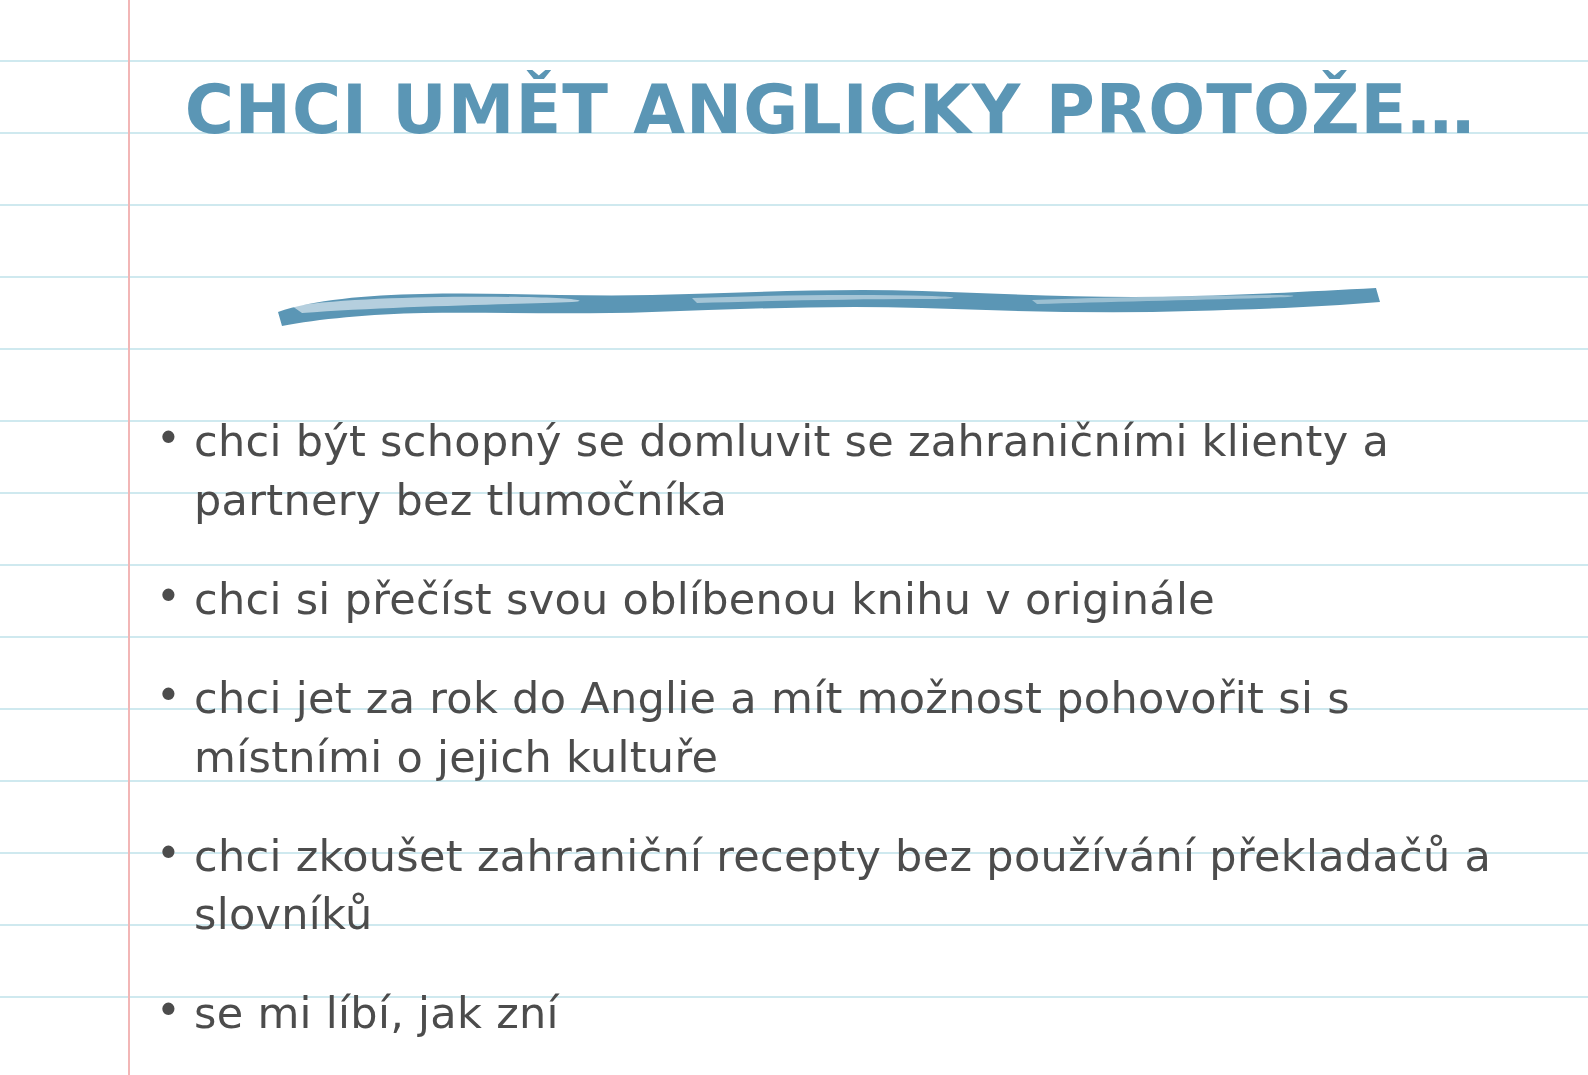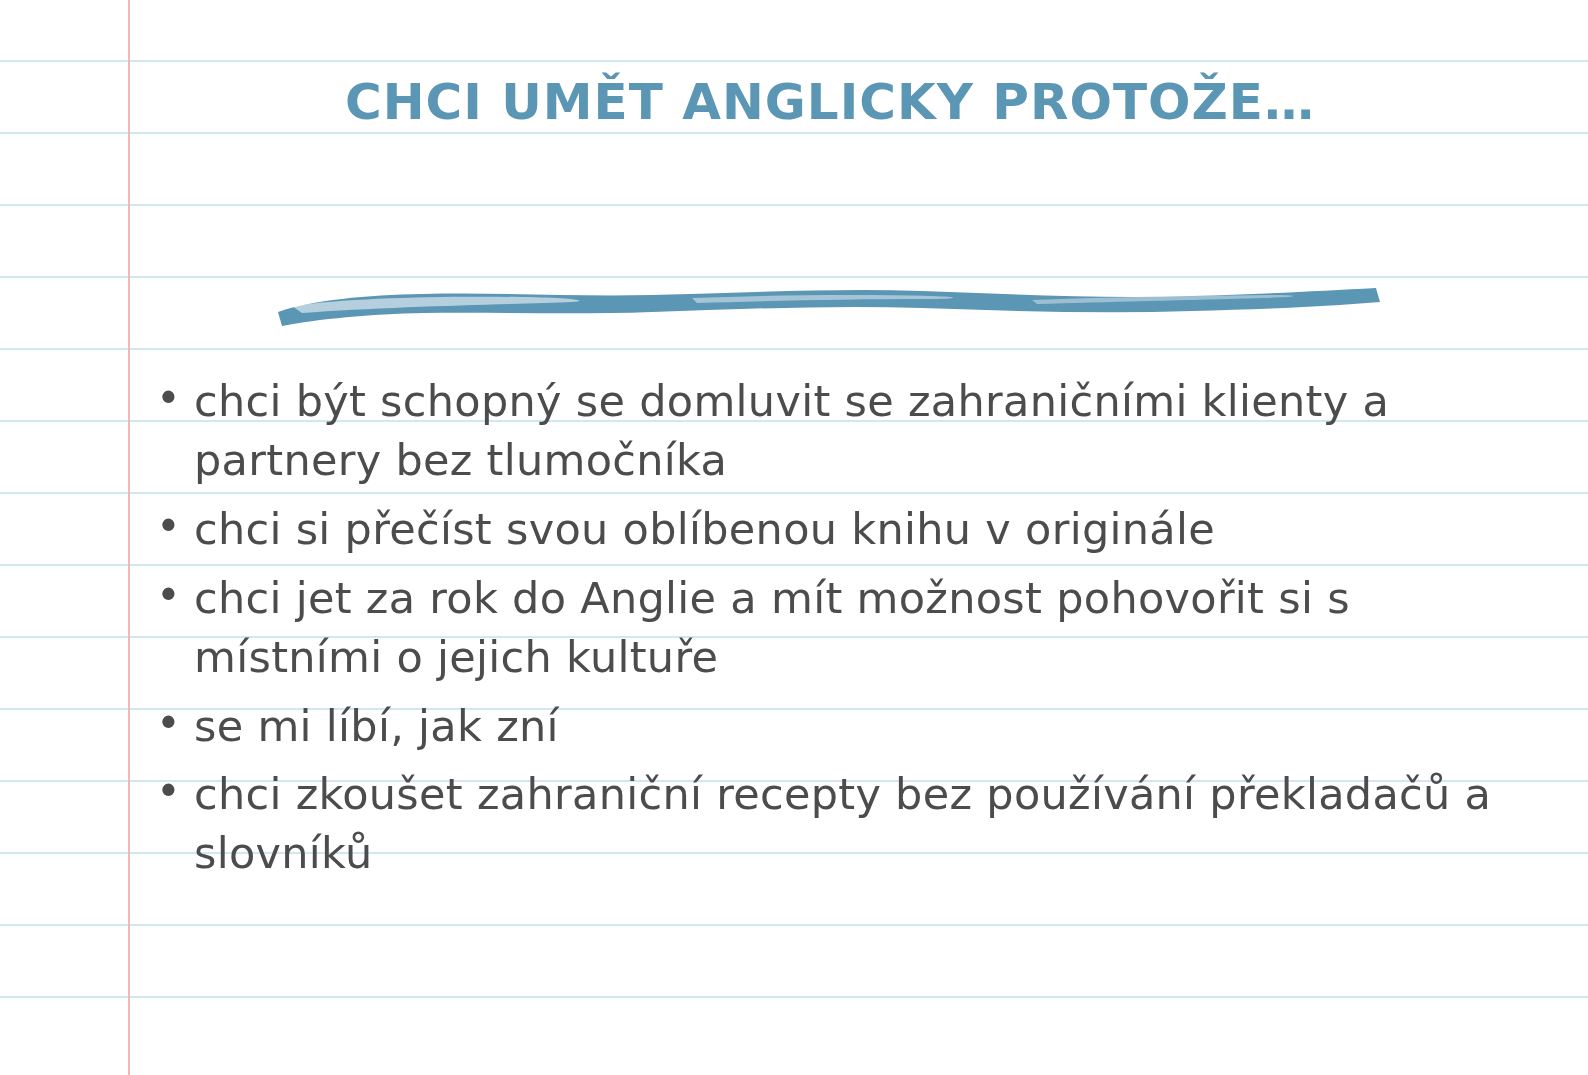--- a/index.html
+++ b/index.html
@@ -54,21 +54,21 @@
 
   .title {
     position: absolute;
     top: 78px;
     left: 180px;
     width: 1300px;
     text-align: center;
     color: #5b96b5;
     font-family: "DejaVu Sans", sans-serif;
     font-weight: 700;
-    font-size: 50px;
+    font-size: 67px;
     line-height: 0.98;
     letter-spacing: 1px;
     text-transform: uppercase;
   }
 
   .underline-wrap {
     position: absolute;
     top: 282px;
     left: 272px;
     width: 1110px;
@@ -90,20 +90,21 @@
     font-size: 43px;
     line-height: 1.37;
     letter-spacing: 0.3px;
   }
 
   .bullet-item {
     display: block;
     position: relative;
     padding-left: 46px;
     margin-bottom: 10px;
+    margin-top: 40px;
   }
   .bullet-item::before {
     content: "\2022";
     position: absolute;
     left: 8px;
     top: -2px;
     font-size: 42px;
     color: #4c4c4c;
   }
 </style>
@@ -125,18 +126,18 @@
         <path d="M20,24 C80,16 160,14 250,15 C300,15.6 320,19 300,20 C250,22 120,24 30,31 Z" fill="#ffffff" opacity="0.55"></path>
         <path d="M420,16 C500,13 590,12 660,14 C690,15 690,17 650,17 C580,17 490,19 425,21 Z" fill="#ffffff" opacity="0.45"></path>
         <path d="M760,18 C840,15 920,14 1000,13 C1030,13 1030,15 990,16 C920,18 830,20 765,22 Z" fill="#ffffff" opacity="0.4"></path>
       </svg>
     </div>
 
     <div class="bullets">
       <span class="bullet-item">chci být schopný se domluvit se zahraničními klienty a partnery bez tlumočníka</span>
       <span class="bullet-item">chci si přečíst svou oblíbenou knihu v originále</span>
       <span class="bullet-item">chci jet za rok do Anglie a mít možnost pohovořit si s místními o jejich kultuře</span>
+      <span class="bullet-item">chci zkoušet zahraniční recepty bez používání překladačů a slovníků</span>
       <span class="bullet-item">se mi líbí, jak zní</span>
-      <span class="bullet-item">chci zkoušet zahraniční recepty bez používání překladačů a slovníků</span>
     </div>
 
   </div>
 </div>
 
 </body></html>

